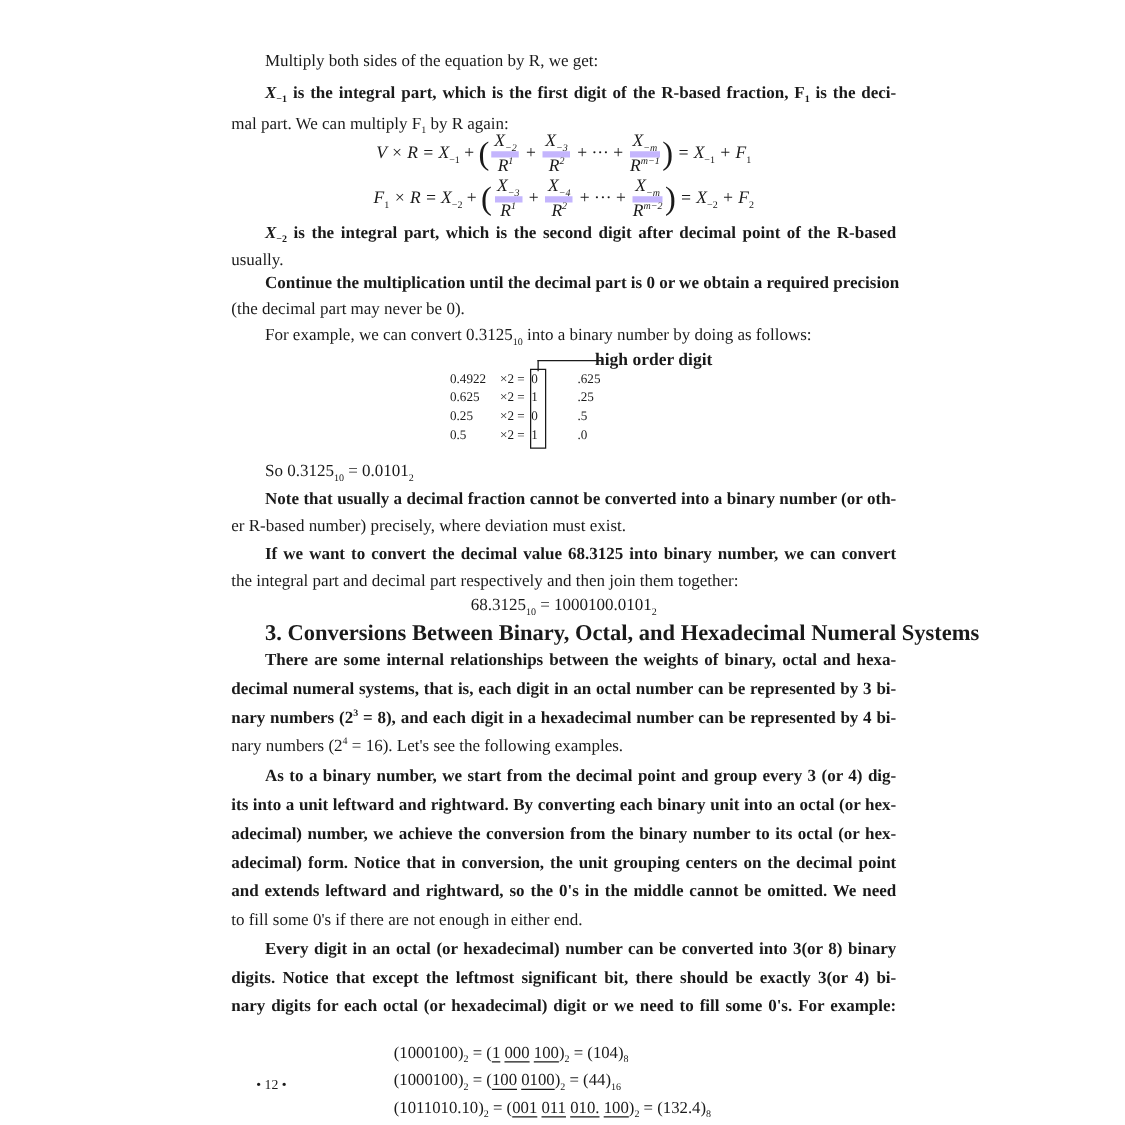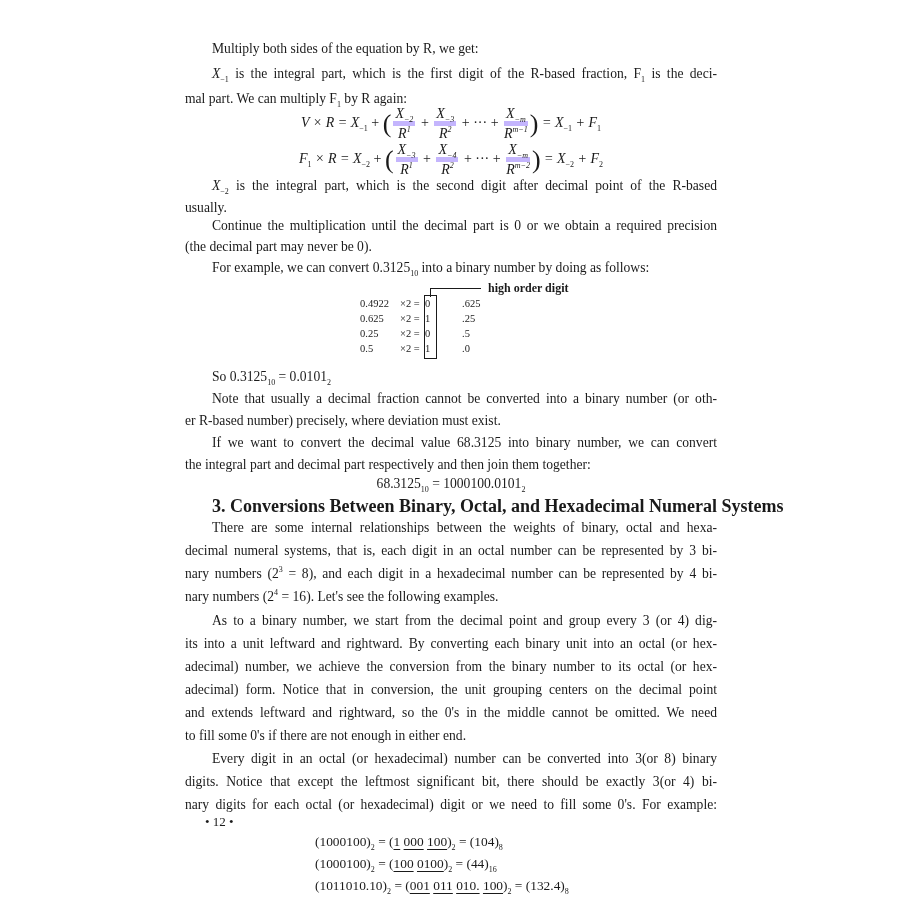--- a/index.html
+++ b/index.html
@@ -1,43 +1,43 @@
 <!DOCTYPE html>
 <html><head>
   <meta charset="utf-8">
   <style>
     html, body { margin: 0; padding: 0; background: #ffffff; }
     body { width: 900px; height: 900px; position: relative; overflow: hidden;
            font-family: "Liberation Serif", "DejaVu Serif", serif; color: #1a1a1a; }
     .page { position: absolute; left: 185px; top: 0; width: 532px; }
     .line { position: absolute; left: 0; width: 532px; font-size: 13.6px; line-height: 20px; white-space: nowrap; }
     .indent { padding-left: 27px; box-sizing: border-box; }
-    .justify { text-align: justify; text-align-last: justify; }
+    .justify { text-align: justify; text-align-last: justify; font-weight: bold; }
     .center { text-align: center; }
     i.v { font-style: italic; text-align: right; }
     sub, sup { font-size: 8px; line-height: 0; }
     .frac { display: inline-block; vertical-align: middle; text-align: center; margin: 0 2px; }
     .frac .num { display: block; border-bottom: 5px solid #c4b5fd; padding: 0 2px; line-height: 15px; font-style: italic; }
     .frac .den { display: block; line-height: 15px; font-style: italic; }
     .paren { font-size: 26px; vertical-align: middle; font-weight: 300; }
     .eq { font-size: 14px; }
     .heading { font-weight: bold; font-family: "Liberation Serif", serif; font-size: 18px; }
     .table-fig { position: absolute; left: 175px; top: 284px; width: 260px; height: 80px;
                  font-family: "Liberation Serif", serif; font-size: 10.5px; }
     .table-fig .row { position: absolute; left: 0; height: 15px; line-height: 15px; white-space: nowrap; }
     .table-fig .c1 { position: absolute; left: 0; }
     .table-fig .c2 { position: absolute; left: 40px; }
     .table-fig .c3 { position: absolute; left: 65px; }
     .table-fig .c4 { position: absolute; left: 74px; margin-left: 28px; }
     .digit-box { position: absolute; left: 64px; top: 11px; width: 11px; height: 62px; border: 1px solid #1a1a1a; }
     .leader { position: absolute; left: 70px; top: 4px; width: 50px; height: 8px; border-top: 1px solid #1a1a1a; border-left: 1px solid #1a1a1a; }
-    .leader-label { position: absolute; left: 128px; top: -3px; font-weight: bold; font-size: 12px; }
+    .leader-label { position: absolute; left: 116px; top: -3px; font-weight: bold; font-size: 14px; }
     .u { text-decoration: underline; text-underline-offset: 3px; }
     .ex { position: absolute; left: 130px; font-size: 13.4px; line-height: 20px; white-space: nowrap; margin-top: 16px; }
-    .pagenum { position: absolute; left: 205px; top: 814px; font-size: 13px; white-space: nowrap; }
+    .pagenum { position: absolute; left: 205px; top: 862px; font-size: 11px; white-space: nowrap; }
   </style>
 </head>
 <body>
 
 <div class="page">
 
   <div class="line indent" style="top:39px">
     <span>Multiply both sides of the equation by R, we get:</span>
   </div>
 

